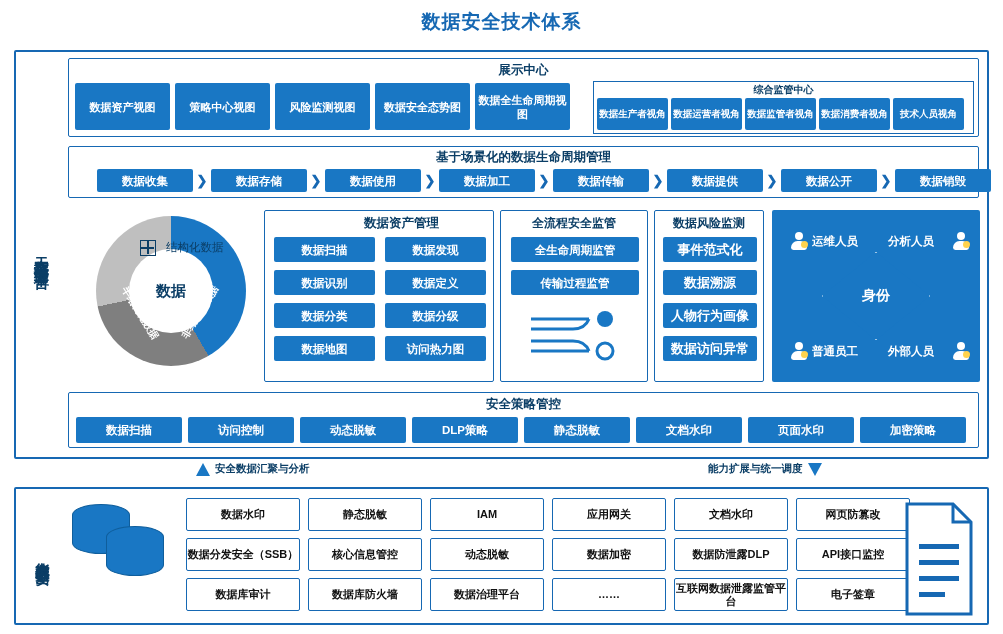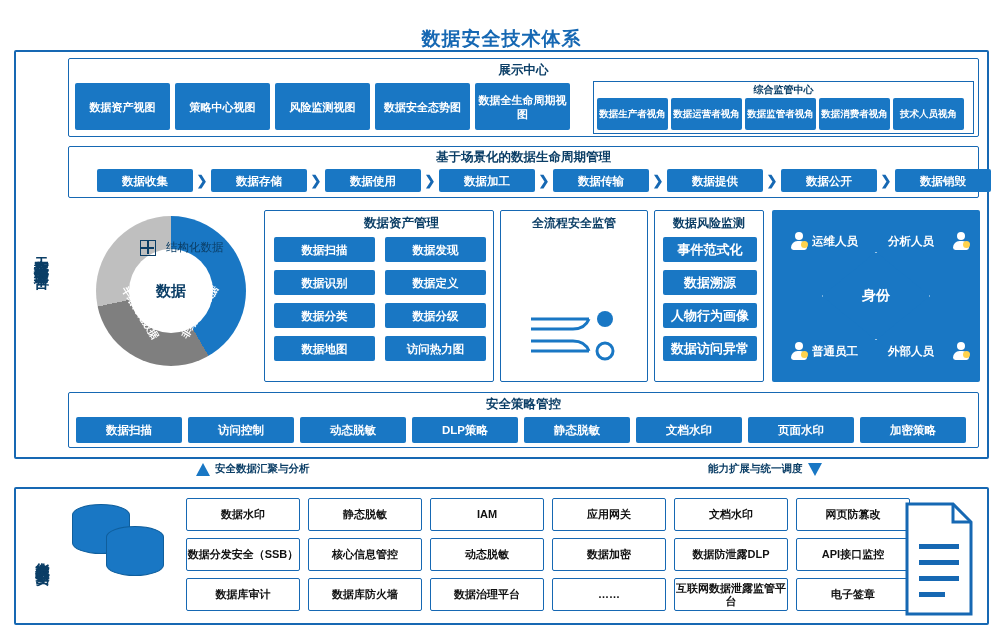--- a/index.html
+++ b/index.html
@@ -11,21 +11,21 @@
     overflow: hidden;
   }
   .page { position: relative; width: 1003px; height: 634px; }
 
   .title {
     text-align: center;
     color: #1668b3;
     font-size: 19px;
     font-weight: bold;
     letter-spacing: 1px;
-    padding-top: 26px;
+    padding-top: 9px;
   }
 
   
   .top-frame {
     position: absolute;
     left: 14px; top: 50px;
     width: 975px; height: 409px;
     border: 2px solid #1668b3;
     border-radius: 2px;
   }
@@ -422,20 +422,24 @@
       <div class="blue-box">数据定义</div>
       <div class="blue-box">数据分类</div>
       <div class="blue-box">数据分级</div>
       <div class="blue-box">数据地图</div>
       <div class="blue-box">访问热力图</div>
     </div>
   </div>
 
   <div class="flow-monitor outline-box">
     <div class="section-header fm-title">全流程安全监管</div>
+    <div class="fm-list">
+      <div class="blue-box">全生命周期监管</div>
+      <div class="blue-box">传输过程监管</div>
+    </div>
     <svg class="circuit" viewBox="0 0 96 56">
       <circle cx="78" cy="12" r="8" fill="#1977c4"></circle>
       <circle cx="78" cy="44" r="8" fill="none" stroke="#1977c4" stroke-width="3"></circle>
       <path d="M4 12 H62 M4 22 H46 Q58 22 62 12" fill="none" stroke="#1977c4" stroke-width="3"></path>
       <path d="M4 34 H46 Q58 34 62 44 M4 44 H62" fill="none" stroke="#1977c4" stroke-width="3"></path>
     </svg>
   </div>
 
   <div class="risk-monitor outline-box">
     <div class="section-header rm-title">数据风险监测</div>

